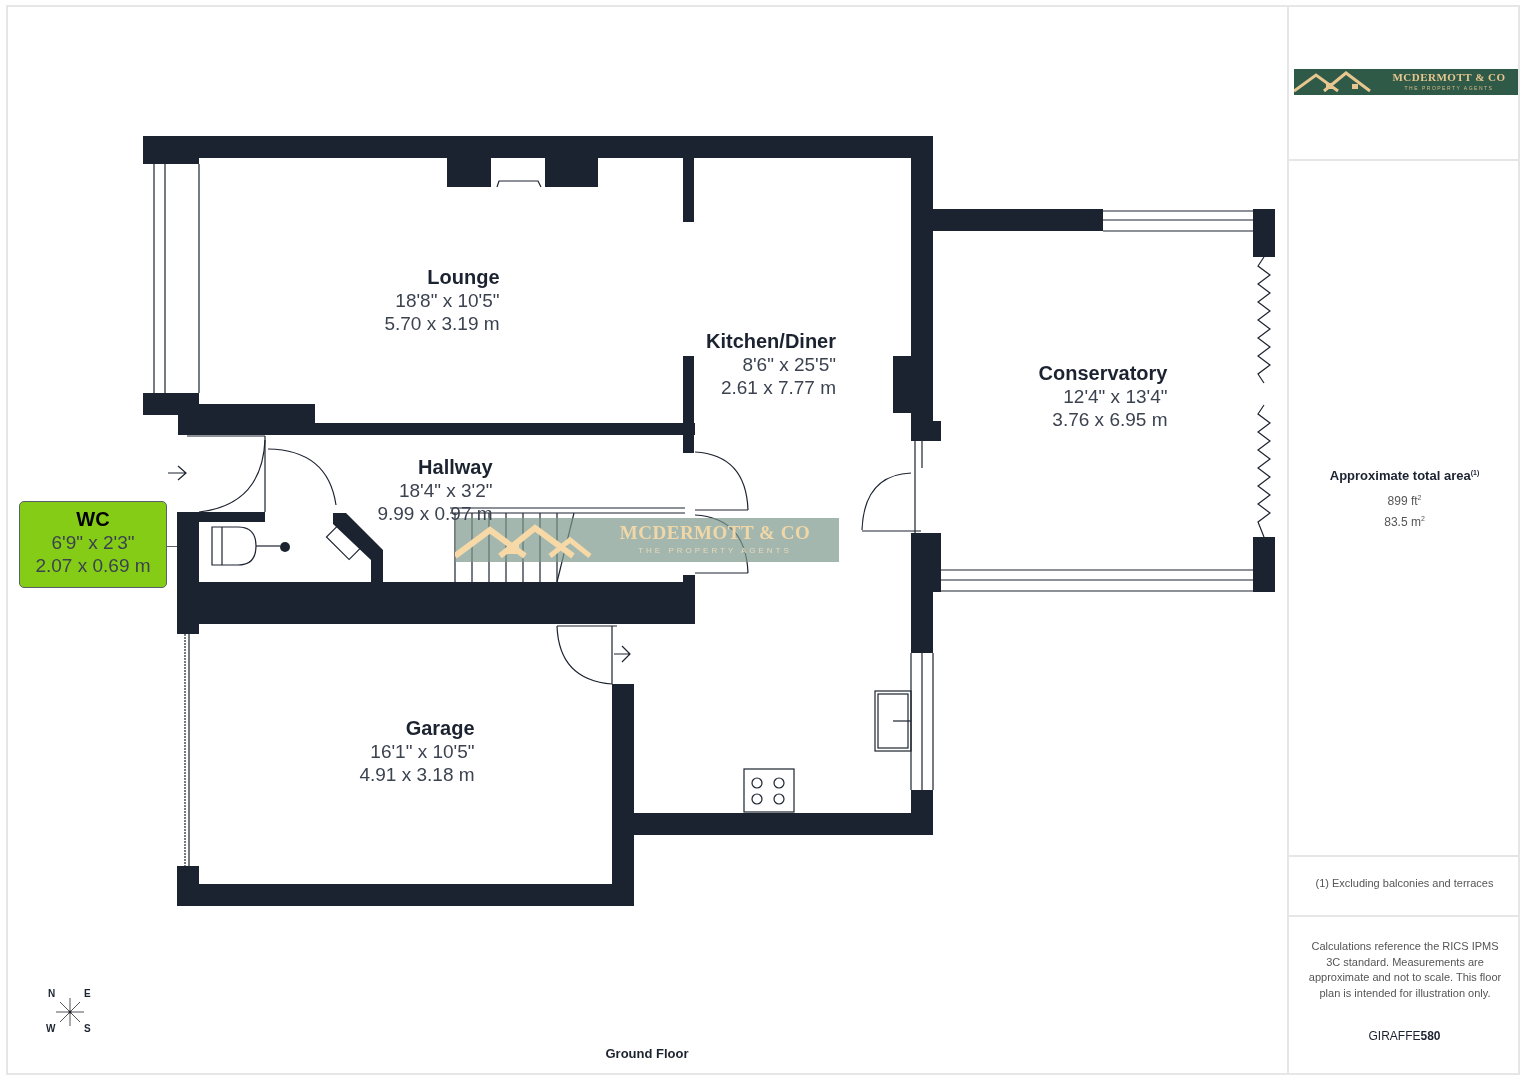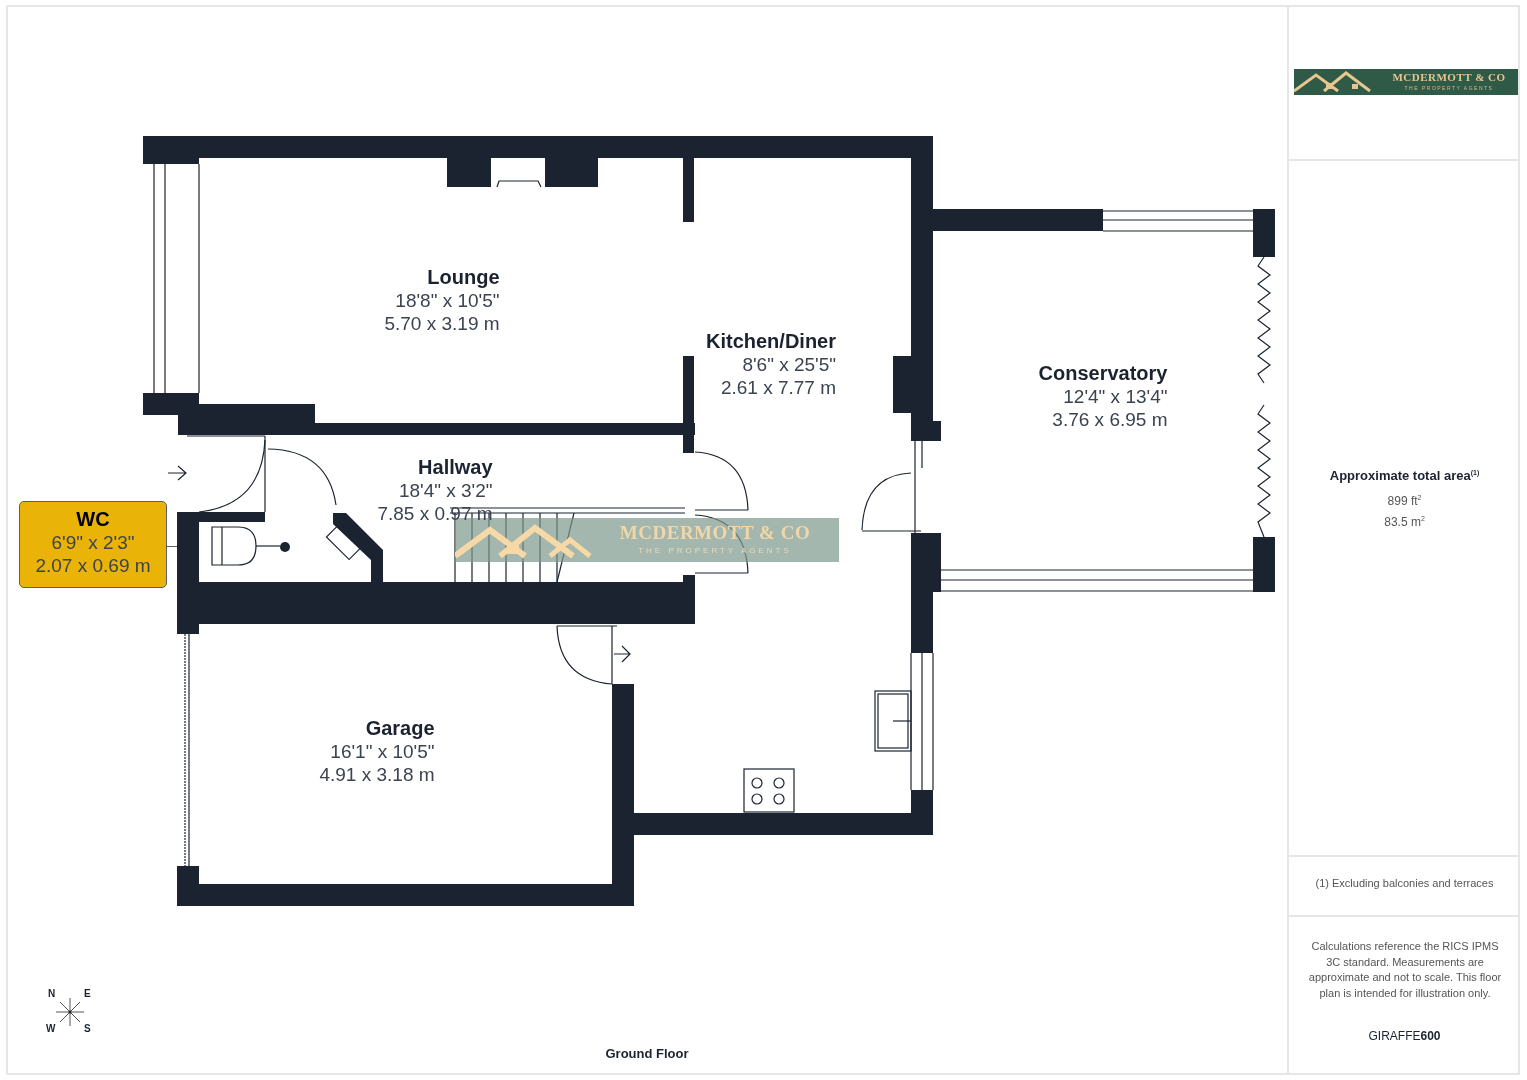--- a/index.html
+++ b/index.html
@@ -30,21 +30,21 @@
   .area-val sup { font-size: 7px; }
   .note { position: absolute; top: 20px; left: 0; width: 100%; text-align: center; font-size: 11px; color: #555; }
   .disc { position: absolute; top: 22px; left: 18px; width: 196px; text-align: center; font-size: 11px;
           line-height: 15.5px; color: #555; }
   .brand { position: absolute; top: 112px; left: 0; width: 100%; text-align: center; font-size: 12px; color: #1c2330; }
   .brand b { font-weight: bold; }
   .room-label { position: absolute; text-align: right; color: #1c2330; transform: translateX(-50%); white-space: nowrap; }
   .room-name { font-size: 20px; font-weight: bold; line-height: 24px; }
   .room-dim { font-size: 19px; color: #3c4350; line-height: 23px; }
   .wc-box { position: absolute; left: 19px; top: 501px; width: 148px; height: 87px; border: 1.5px solid #5a606a;
-            border-radius: 5px; background: #eab308; box-sizing: border-box; text-align: center; }
+            border-radius: 5px; background: #84cc16; box-sizing: border-box; text-align: center; }
   .wc-box .room-name { margin-top: 5px; }
   .floor-label { position: absolute; left: 647px; top: 1046px; transform: translateX(-50%); font-size: 13px;
                  font-weight: bold; color: #1c2330; }
   .watermark { position: absolute; left: 455px; top: 518px; width: 384px; height: 44px; background: rgba(126,152,140,0.7); }
   .wm-text { position: absolute; left: 140px; top: 4px; width: 240px; text-align: center;
              font-family: "Liberation Serif", serif; font-size: 19px; font-weight: bold; color: #f1d7a8; letter-spacing: 0.5px; }
   .wm-sub { position: absolute; left: 140px; top: 28px; width: 240px; text-align: center; font-size: 8px;
             color: #e9d9bb; letter-spacing: 3px; }
   .compass { position: absolute; left: 44px; top: 986px; width: 52px; height: 52px; }
   .compass span { position: absolute; font-size: 10px; font-weight: bold; color: #1c2330; }
@@ -192,23 +192,23 @@
     <div class="room-dim">2.61 x 7.77 m</div>
   </div>
   <div class="room-label" style="left:1095px; top:354px;">
     <div class="room-name">Conservatory</div>
     <div class="room-dim">12'4" x 13'4"</div>
     <div class="room-dim">3.76 x 6.95 m</div>
   </div>
   <div class="room-label" style="left:427px; top:430px;margin-top:18px;">
     <div class="room-name">Hallway</div>
     <div class="room-dim">18'4" x 3'2"</div>
-    <div class="room-dim">7.85 x 0.97 m</div>
-  </div>
-  <div class="room-label" style="left:369px; top:709px;">
+    <div class="room-dim">9.99 x 0.97 m</div>
+  </div>
+  <div class="room-label" style="left:409px; top:709px;">
     <div class="room-name">Garage</div>
     <div class="room-dim">16'1" x 10'5"</div>
     <div class="room-dim">4.91 x 3.18 m</div>
   </div>
 </div>
 
 <div class="wc-box">
   <div class="room-name">WC</div>
   <div class="room-dim">6'9" x 2'3"</div>
   <div class="room-dim">2.07 x 0.69 m</div>
@@ -256,16 +256,16 @@
     <div class="area-val" style="top:354px;">
       <span>83.5 m</span><sup>2</sup>
     </div>
   </div>
   <div class="side-sec sec-note">
     <div class="note">(1) Excluding balconies and terraces</div>
   </div>
   <div class="side-sec sec-disc">
     <div class="disc">Calculations reference the RICS IPMS 3C standard. Measurements are approximate and not to scale. This floor plan is intended for illustration only.</div>
     <div class="brand">
-      <span>GIRAFFE</span><b>600</b>
+      <span>GIRAFFE</span><b>580</b>
     </div>
   </div>
 </div>
 
 </body></html>

